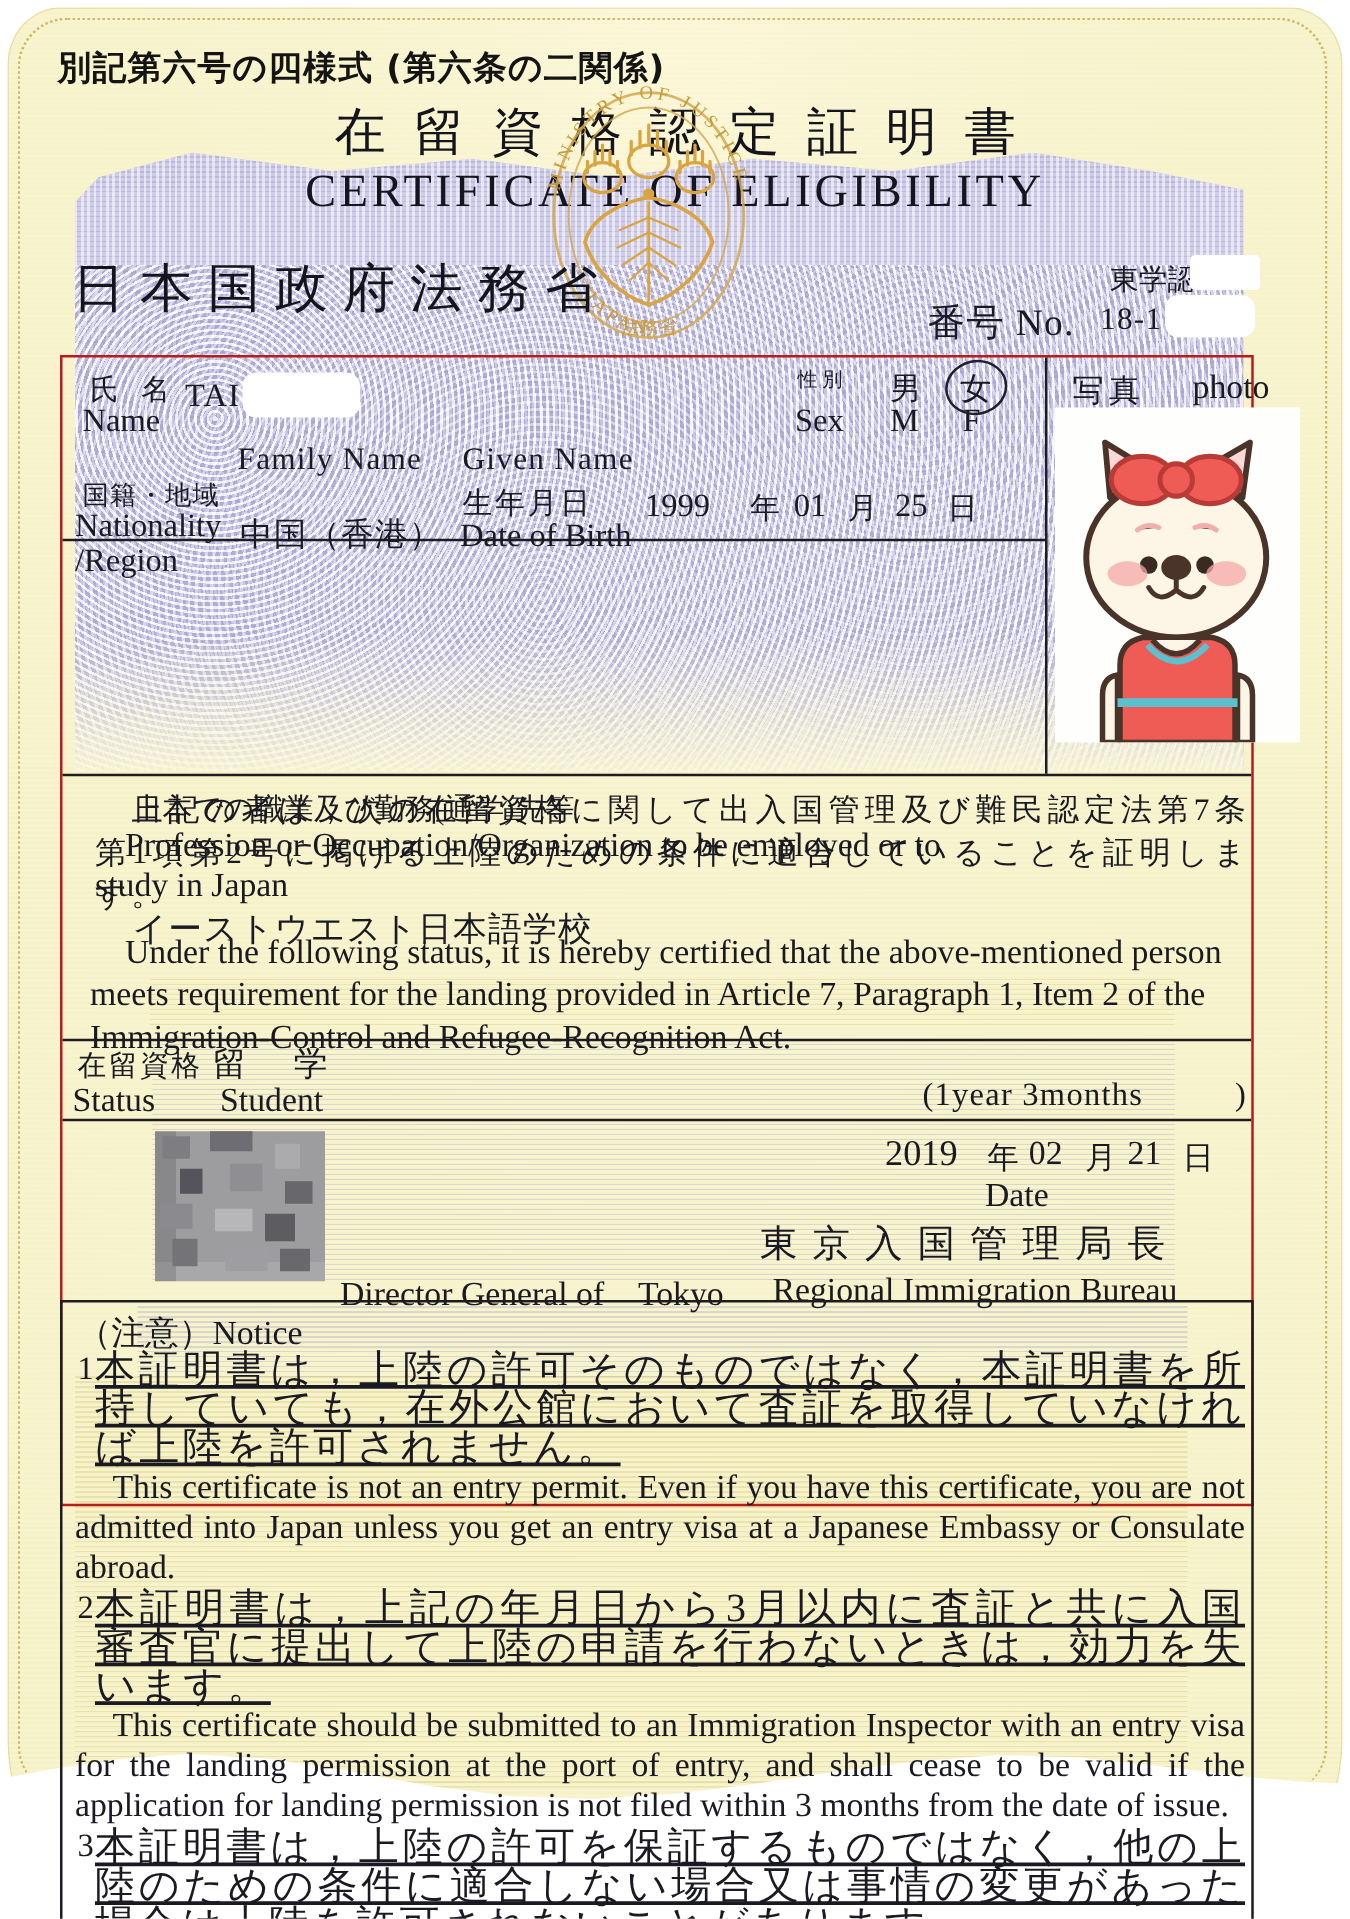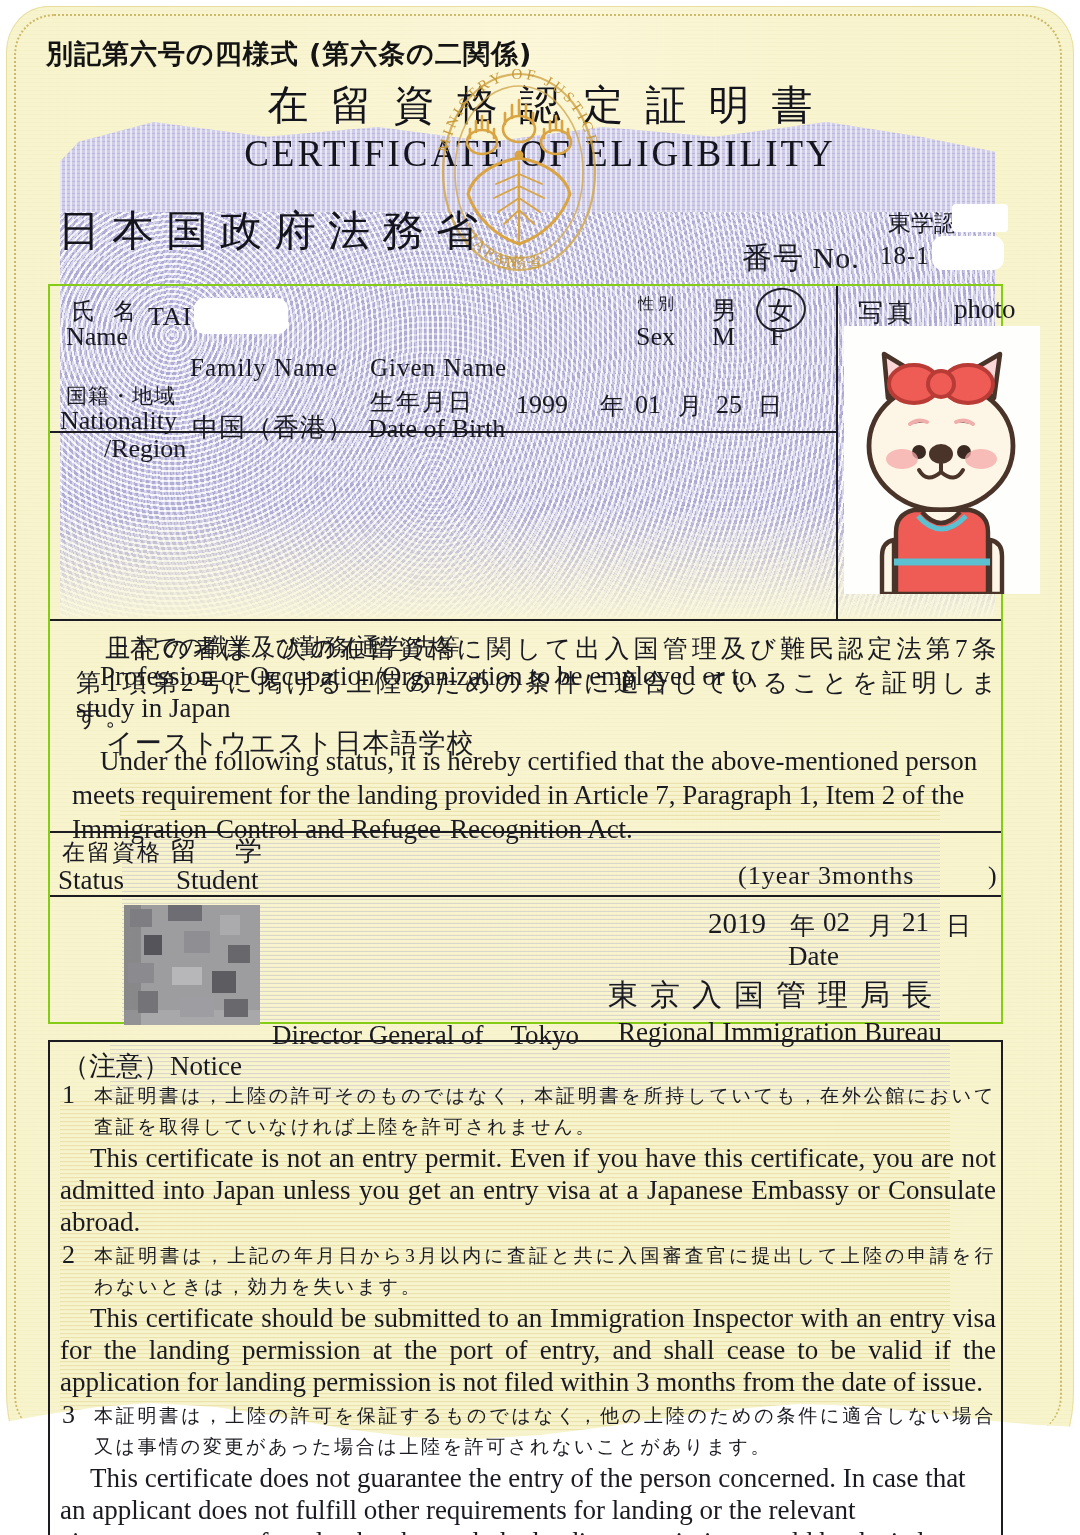--- a/index.html
+++ b/index.html
@@ -125,22 +125,22 @@
   }
   .stamp-code{
     position:absolute;left:888px;top:208px;font-size:23px;letter-spacing:0px;
   }
   .redact-white{
     position:absolute;background:#ffffff;border-radius:11px;
   }
 
   
   .tbl{
-    position:absolute;left:48px;top:284px;width:955px;height:740px;
-    border:2px solid #84cc16;box-sizing:border-box;
+    position:absolute;left:48px;top:284px;width:955px;height:921px;
+    border:2px solid #b91c1c;box-sizing:border-box;
   }
   .tbl .hline{position:absolute;left:0;width:100%;height:0;border-top:2px solid #1c1c22;}
   .tbl .vline{position:absolute;top:0;width:0;border-left:2px solid #1c1c22;}
 
   .lbl-jp{font-size:23px;letter-spacing:6px;}
   .lbl-en{font-size:26px;}
 
   .cell{position:absolute;}
 
   .name-jp{left:22px;top:10px;}
@@ -156,21 +156,21 @@
   .sex-m-en{left:662px;top:36px;font-size:26px;}
   .sex-f-en{left:720px;top:36px;font-size:26px;}
   .circle-f{
     position:absolute;left:706px;top:2px;width:46px;height:40px;
     border:2px solid #20202a;border-radius:50%;
     transform:rotate(-12deg);
   }
 
   .nat-jp{left:16px;top:96px;font-size:21px;letter-spacing:1px;text-align:right;}
   .nat-en1{left:10px;top:120px;font-size:26px;}
-  .nat-en2{left:10px;top:148px;font-size:26px;padding-left:44px;}
+  .nat-en2{left:10px;top:148px;font-size:26px;}
   .nat-val{left:142px;top:124px;font-size:26px;letter-spacing:1px;}
 
   .dob-jp{left:320px;top:100px;font-size:24px;letter-spacing:2px;}
   .dob-en{left:318px;top:128px;font-size:26px;}
   .dob-y{left:466px;top:104px;font-size:26px;}
   .dob-y-c{left:550px;top:104px;font-size:24px;}
   .dob-m{left:585px;top:104px;font-size:26px;}
   .dob-m-c{left:628px;top:104px;font-size:24px;}
   .dob-d{left:666px;top:104px;font-size:26px;}
   .dob-d-c{left:708px;top:104px;font-size:24px;}
@@ -229,21 +229,21 @@
   
   .notice{
     position:absolute;left:48px;top:1040px;width:955px;height:500px;
     border:2px solid #1c1c22;box-sizing:border-box;
   }
   .notice-title{position:absolute;left:12px;top:6px;font-size:27px;}
   .n-list{position:absolute;left:10px;top:38px;width:936px;}
   .n-item{position:relative;margin-bottom:2px;}
   .n-num{position:absolute;left:2px;top:0;font-size:26px;}
   .n-jp{
-    margin-left:34px;font-size:19px;line-height:31px;letter-spacing:2.6px;text-align:justify;
+    margin-left:16px;font-size:32px;line-height:31px;letter-spacing:2.6px;text-align:justify;text-decoration:underline;
   }
   .n-en{
     margin-left:0px;font-size:27px;line-height:32px;text-align:justify;text-indent:30px;
   }
   .n-en.nj{text-align:left;}
 </style>
 </head>
 <body>
 
 <div class="paper">

